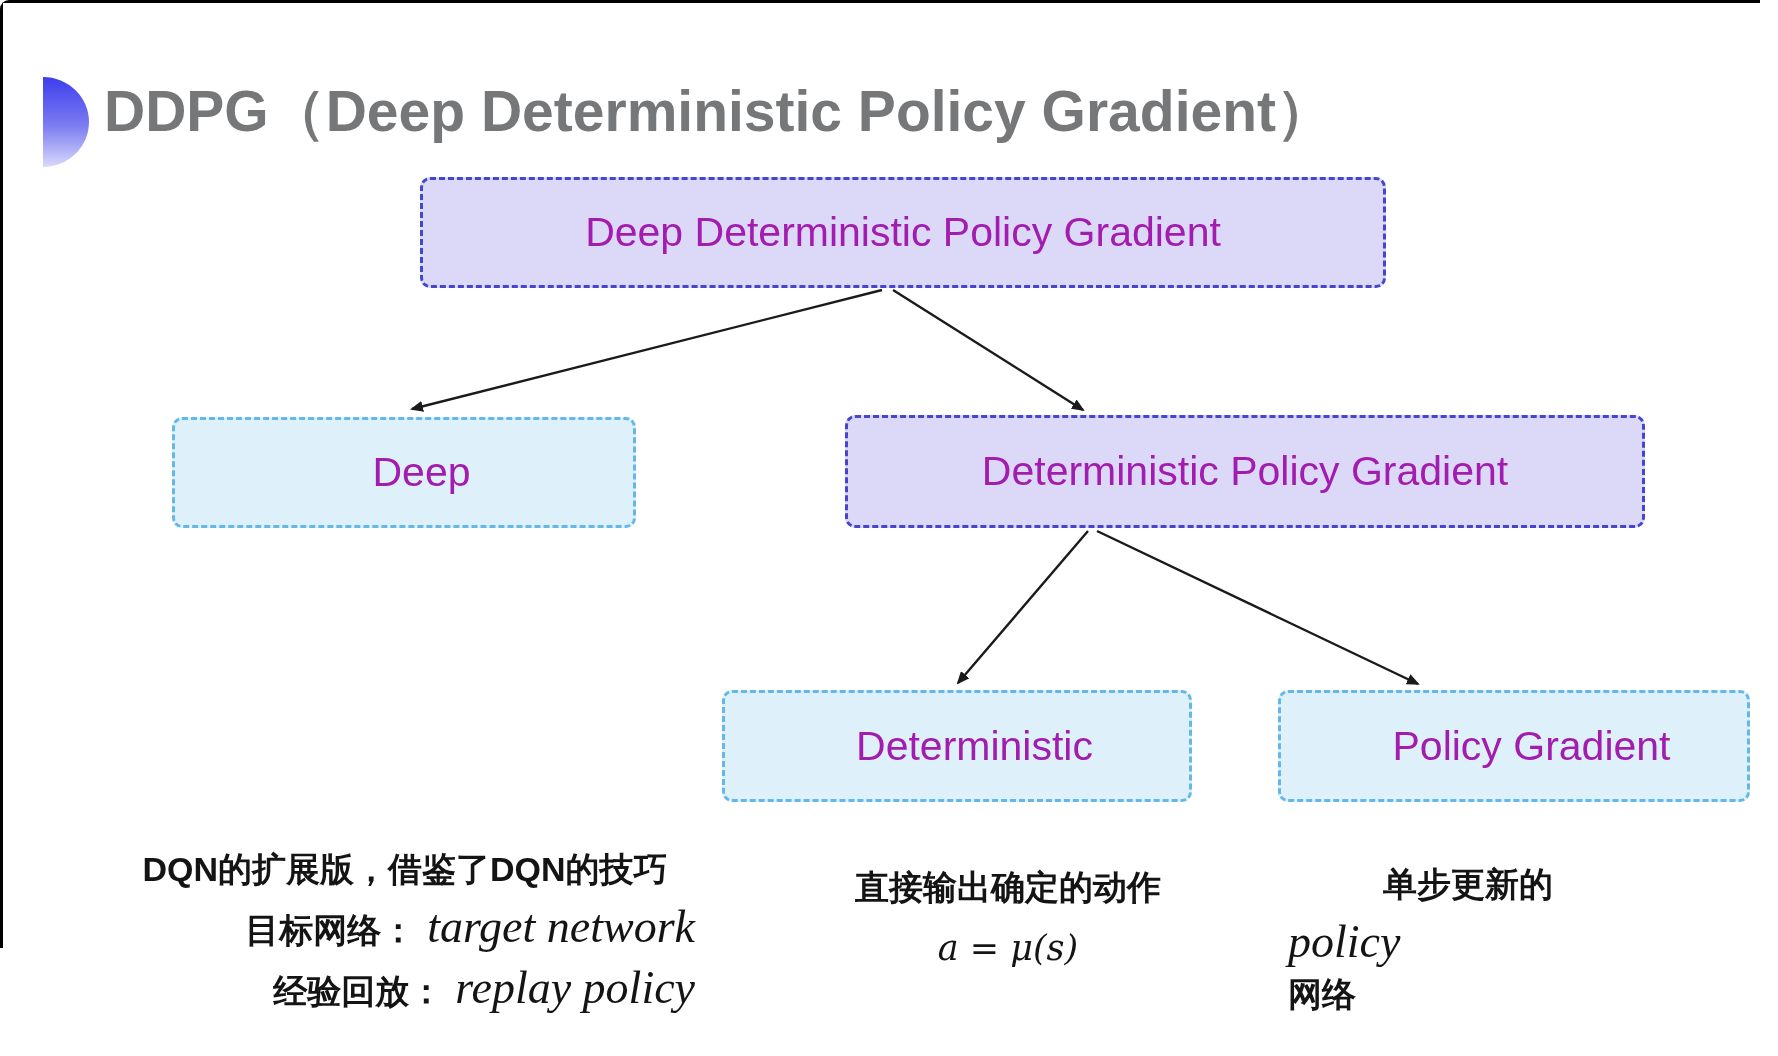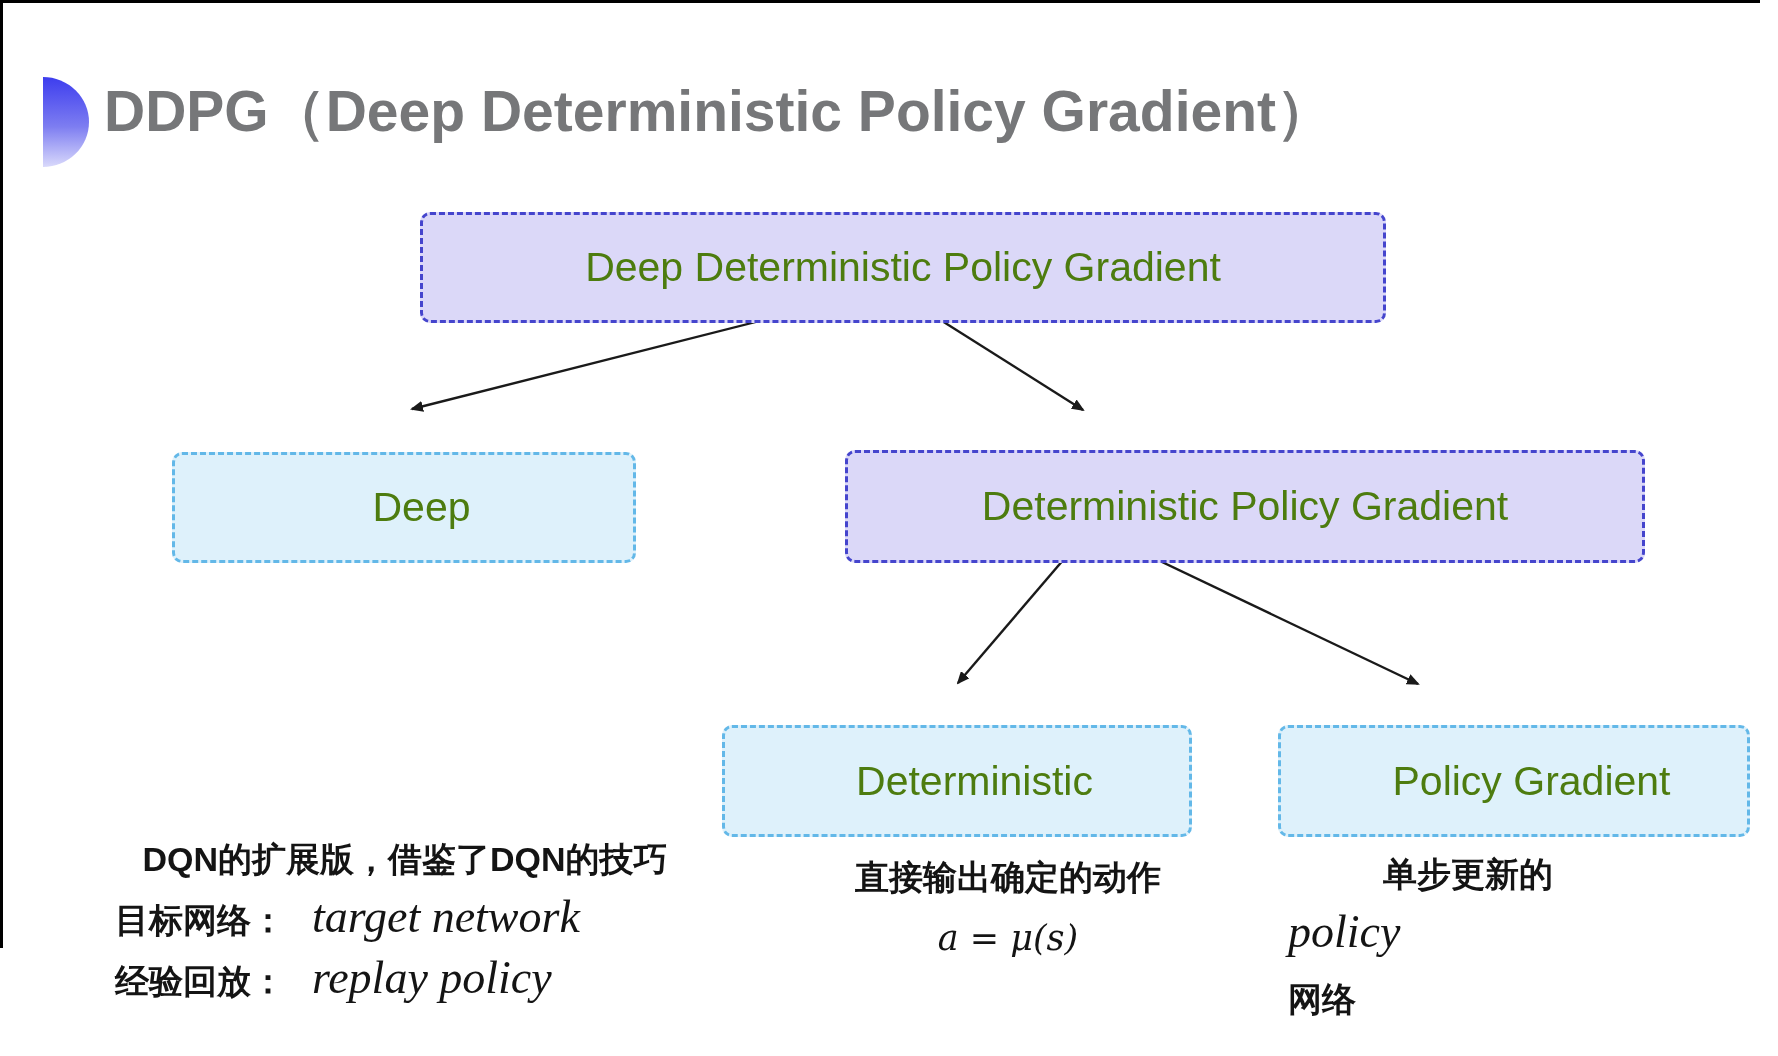--- a/index.html
+++ b/index.html
@@ -1,18 +1,18 @@
 <!DOCTYPE html>
 <html><head>
 <meta charset="utf-8">
 <style>
   html,body { margin:0; padding:0; background:#ffffff; }
   .page {
     position:relative; width:1778px; height:1056px; background:#ffffff;
-    overflow:hidden; font-family:"Liberation Sans", sans-serif;
+    overflow:hidden; font-family:"Liberation Sans", sans-serif;border-radius:9px;
   }
   
   .border-top  { position:absolute; top:0; left:0; width:1760px; height:3px; background:#000; }
   .border-left { position:absolute; top:0; left:0; width:3px; height:948px; background:#000; }
 
   
   .bullet {
     position:absolute; left:43px; top:77px; width:46px; height:90px;
     background:linear-gradient(180deg,#3d3dee 0%,#7d7df1 55%,#d9d9fb 100%);
     border-radius:0 100% 100% 0 / 0 50% 50% 0;
@@ -21,41 +21,41 @@
     position:absolute; left:104px; top:74px; margin:0;
     font-size:57px; font-weight:600; color:#767779; white-space:nowrap;
     letter-spacing:0px;
   }
 
   
   .node {
     position:absolute; box-sizing:border-box; display:flex;
     align-items:center; justify-content:center;
     border:3px dashed; border-radius:10px;
-    font-size:41px; font-weight:500; color:#4d7c0f; white-space:nowrap;margin-top:35px;
+    font-size:41px; font-weight:500; color:#a21caf; white-space:nowrap;
   }
   .purple { background:#dbd8f8; border-color:#4545cd; }
   .cyan   { background:#def1fb; border-color:#63b8e8;padding-left:35px; }
 
   .node-root { left:420px; top:177px; width:966px; height:111px; }
   .node-deep { left:172px; top:417px; width:464px; height:111px; }
   .node-dpg  { left:845px; top:415px; width:800px; height:113px;align-items:center; }
   .node-det  { left:722px; top:690px; width:470px; height:112px; }
   .node-pg   { left:1278px; top:690px; width:472px; height:112px; }
 
   .edges { position:absolute; left:0; top:0; width:1778px; height:1056px; pointer-events:none; }
 
   
   .note { position:absolute; text-align:center; color:#141414; }
-  .note-line { font-size:34px; font-weight:600; line-height:40px; margin:4px 0 18px 0; white-space:nowrap; }
+  .note-line { font-size:34px; font-weight:600; line-height:40px; margin:14px 0 18px 0; white-space:nowrap; }
   .math {
     font-family:Liberation Serif, serif; font-style:italic; font-weight:500;
     font-size:46px;
   }
-  .pair { display:flex; justify-content:flex-start; align-items:baseline; gap:27px; }
+  .pair { display:flex; justify-content:flex-end; align-items:baseline; gap:12px; }
   .note-left  { left:115px;  top:835px; width:580px; }
   .note-mid   { left:778px;  top:853px; width:460px; }
   .note-right { left:1288px; top:850px; width:360px; }
   .formula { font-family:"DejaVu Serif", serif; font-style:italic; font-size:35px; font-weight:500; line-height:46px; white-space:nowrap; }
 </style>
 </head>
 <body>
 
 <div class="page">
 

